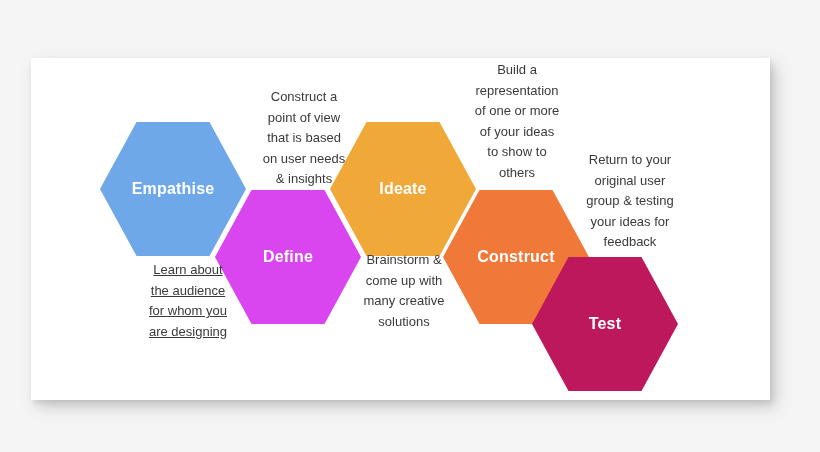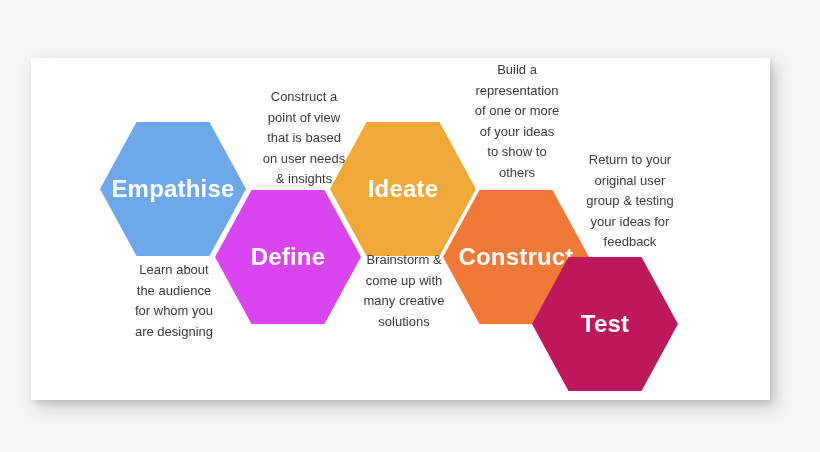--- a/index.html
+++ b/index.html
@@ -36,21 +36,21 @@
   .hex {
     position: absolute;
     clip-path: polygon(25% 0%, 75% 0%, 100% 50%, 75% 100%, 25% 100%, 0% 50%);
     display: flex;
     align-items: center;
     justify-content: center;
   }
   .hex-label {
     color: #ffffff;
     font-weight: bold;
-    font-size: 24px;
+    font-size: 16px;
     letter-spacing: 0.2px;
     text-align: center;
     line-height: 1;
     white-space: nowrap;
   }
 
   
   .caption {
     position: absolute;
     color: #3a3a3a;
@@ -80,21 +80,21 @@
   </div>
 
   <div class="hex" style="left:443px; top:190px; width:146px; height:134px; background:#f07838;">
     <span class="hex-label">Construct</span>
   </div>
 
   <div class="hex" style="left:532px; top:257px; width:146px; height:134px; background:#be185d;">
     <span class="hex-label">Test</span>
   </div>
 
-  <div class="caption" style="left:110px; top:260px; width:128px;">Learn about
+  <div class="caption" style="left:124px; top:260px; width:128px;text-decoration:underline;">Learn about
 the audience
 for whom you
 are designing</div>
 
   <div class="caption" style="left:240px; top:87px; width:128px;">Construct a
 point of view
 that is based
 on user needs
 &amp; insights</div>
 

